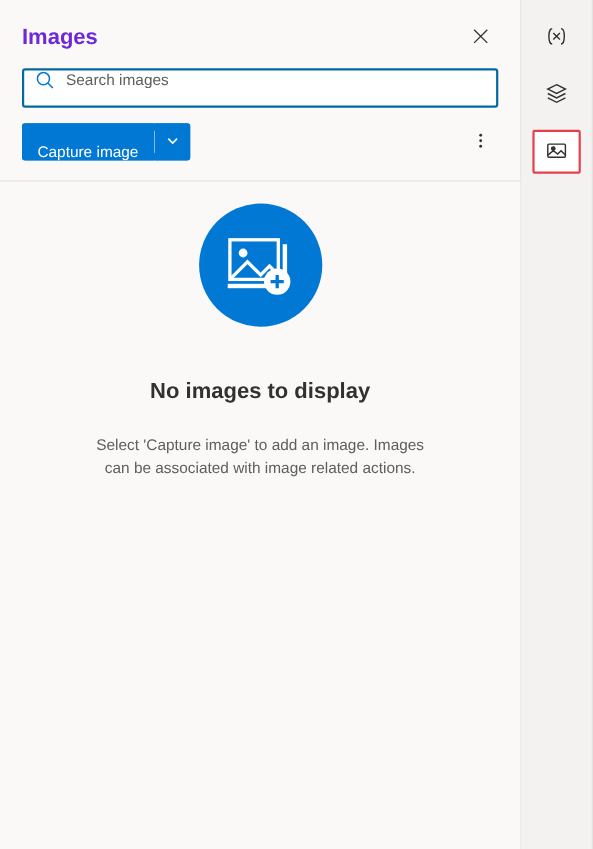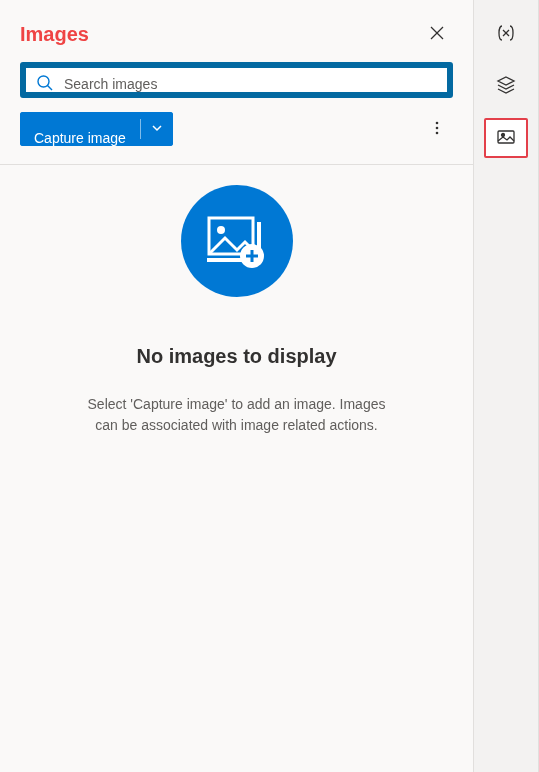--- a/index.html
+++ b/index.html
@@ -25,21 +25,21 @@
     }
     .panel-header {
       padding: 18px 20px 12px 20px;
       display: flex;
       justify-content: space-between;
       align-items: center;
     }
     .panel-title {
       font-size: 20px;
       font-weight: 600;
-      color: #ef4444;
+      color: #6d28d9;
       text-align: center;
     }
     .close-btn {
       width: 32px;
       height: 32px;
       display: flex;
       align-items: center;
       justify-content: center;
       cursor: pointer;
       background: transparent;
@@ -49,24 +49,24 @@
     .close-btn svg {
       width: 14px;
       height: 14px;
     }
     .search-container {
       padding: 0 20px 14px 20px;
     }
     .search-box {
       width: 100%;
       height: 36px;
-      border: 6px solid #0369a1;
+      border: 2px solid #0369a1;
       border-radius: 3px;
       display: flex;
-      align-items: flex-end;
+      align-items: flex-start;
       padding: 0 10px;
       background: #fff;
     }
     .search-icon {
       color: #0078d4;
       margin-right: 10px;
       display: flex;
       align-items: center;
     }
     .search-icon svg {

